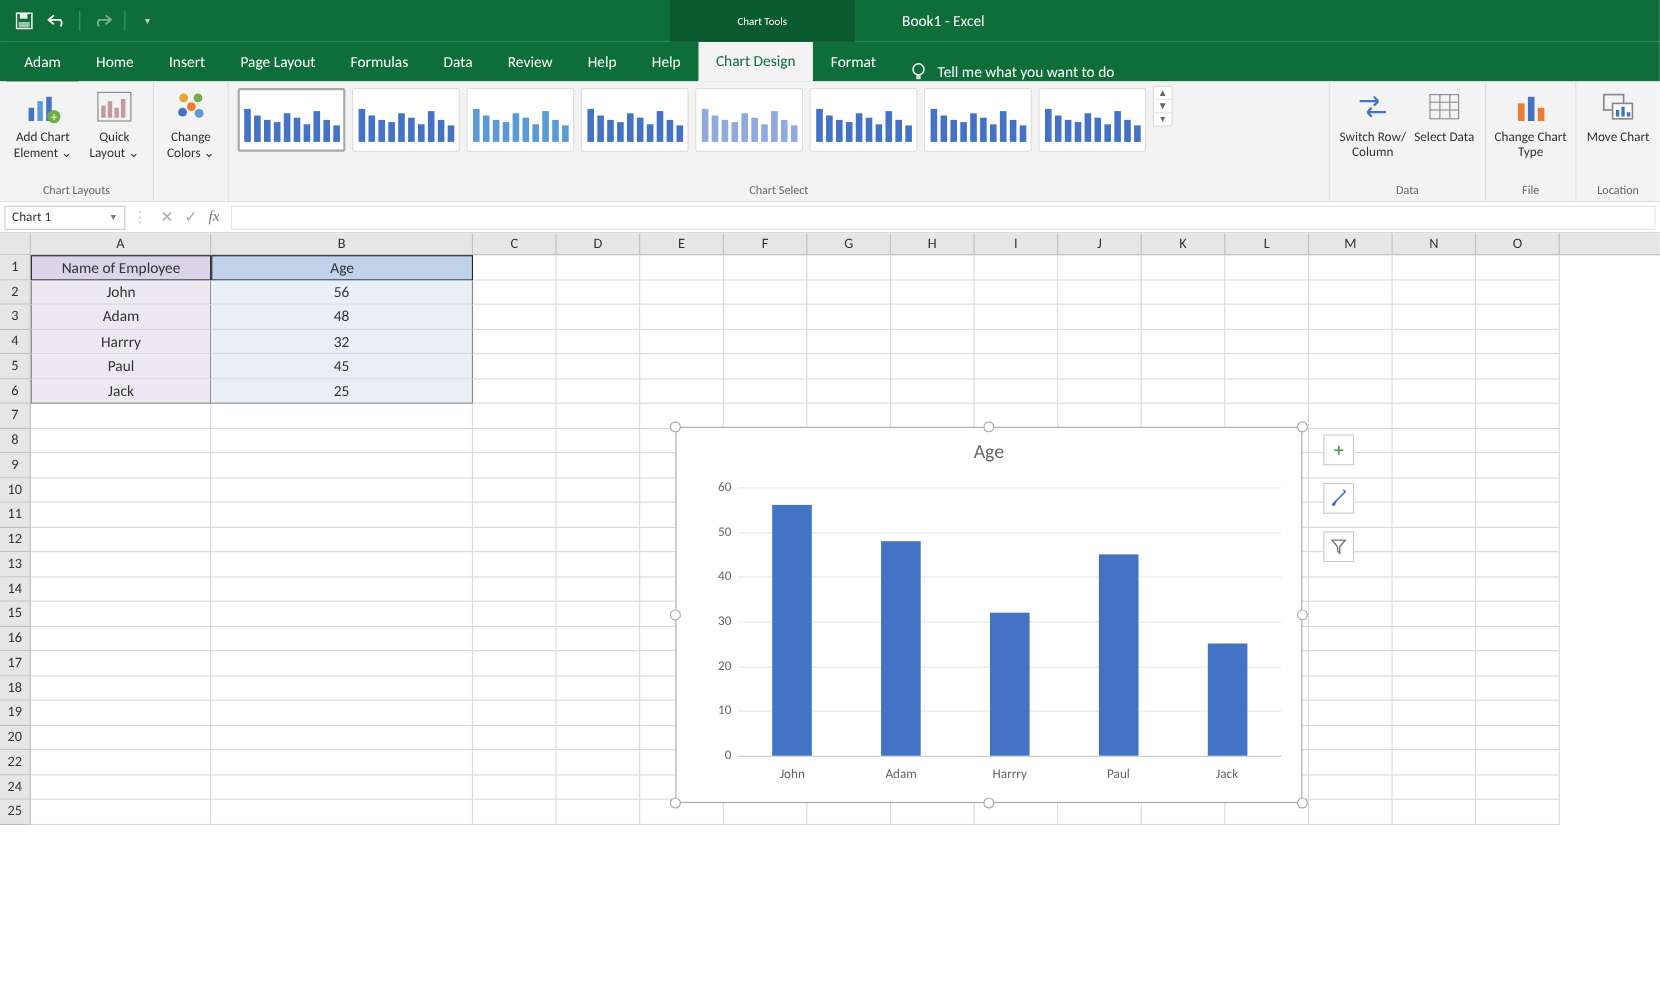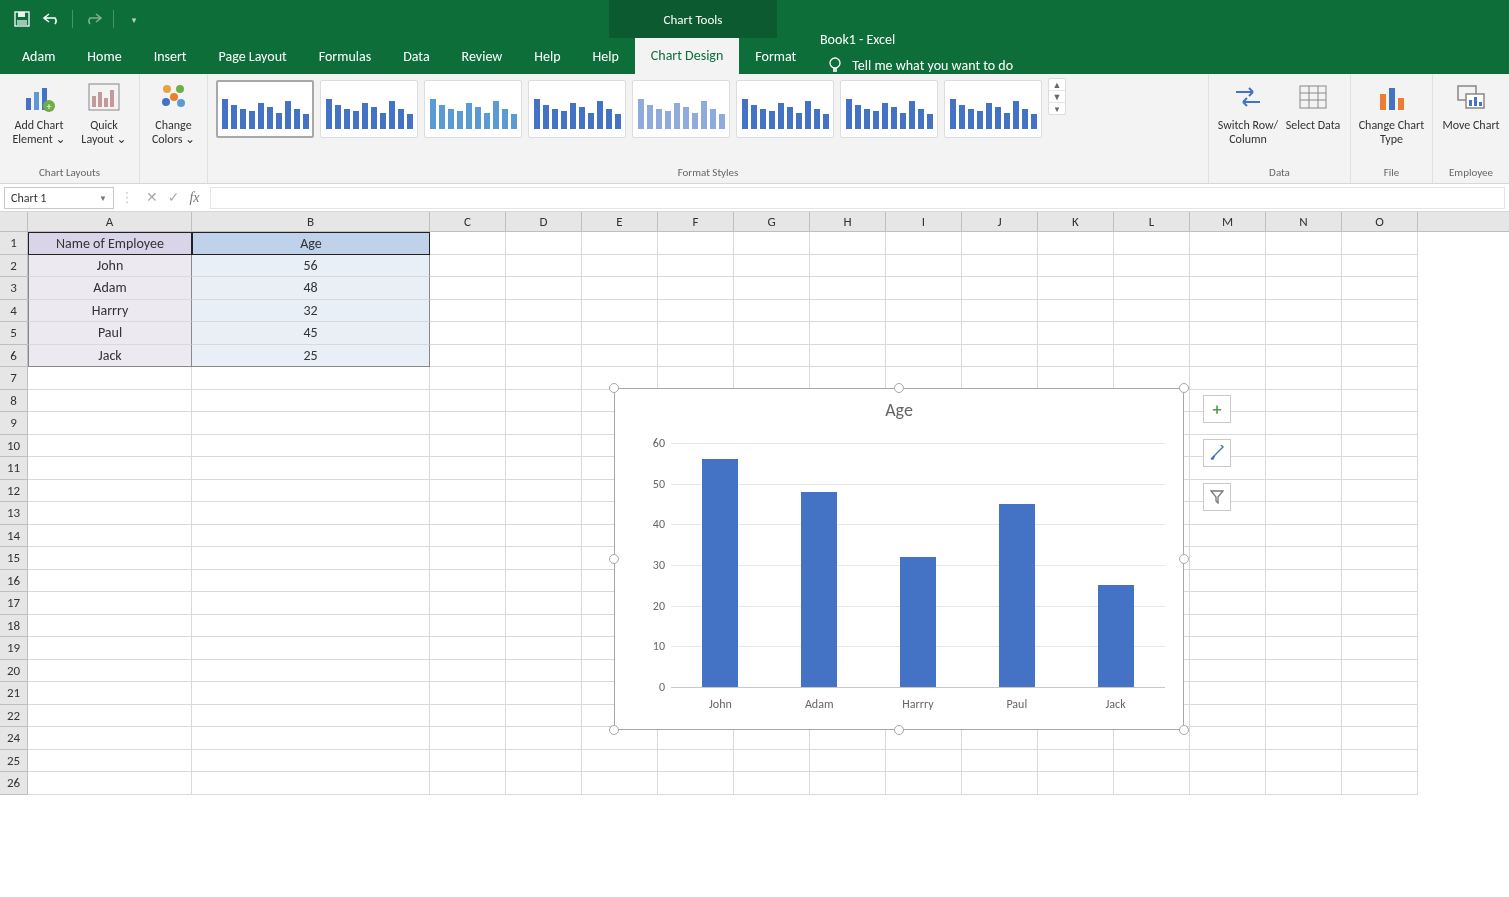--- a/index.html
+++ b/index.html
@@ -3,22 +3,22 @@
 <meta charset="utf-8">
 <style>
 * { margin:0; padding:0; box-sizing:border-box; font-family:"Segoe UI","Calibri",sans-serif; }
 body { background:#fff; width:1509px; height:897px; overflow:hidden; font-size:14px; color:#333; }
 
 
 .titlebar { height:38px; background:#0e6e3a; display:flex; align-items:center; color:#fff; position:relative; }
 .qat { display:flex; align-items:center; gap:6px; padding:0 10px; }
 .qat-item { width:24px; height:24px; display:flex; align-items:center; justify-content:center; color:#fff; cursor:pointer; }
 .qat-sep { width:1px; height:18px; background:rgba(255,255,255,.25); margin:0 2px; }
-.chart-tools-wrap { position:absolute; left:609px; top:0; width:168px; height:38px; background:#0b5a30; display:flex; align-items:center; justify-content:center; font-size:13px; }
-.doc-title { position:absolute; left:820px; top:0; height:38px; display:flex; align-items:center; font-size:14px;margin-top:20px; }
+.chart-tools-wrap { position:absolute; left:609px; top:0; width:168px; height:38px; background:#0b5a30; display:flex; align-items:center; justify-content:center; font-size:10px; }
+.doc-title { position:absolute; left:820px; top:0; height:38px; display:flex; align-items:center; font-size:14px; }
 
 
 .tabs { height:36px; background:#0e6e3a; display:flex; align-items:flex-end; color:#fff; padding-left:6px; }
 .tab { padding:0 16px; height:36px; display:flex; align-items:center; font-size:14px; cursor:pointer; }
 .tab.file { background:#0e6e3a; }
 .tab.active { background:#f3f3f3; color:#0e6e3a; border-bottom:1px solid #f3f3f3; }
 .tell-me { display:flex; align-items:center; gap:8px; margin-left:14px; font-size:14px; }
 .bulb { width:18px; height:18px; }
 
 
@@ -291,21 +291,21 @@
               <span style="height: 15px;"></span>
             </div>
           </div>
         </div>
       <div class="gallery-scroll">
         <div>▲</div>
         <div>▼</div>
         <div>▾</div>
       </div>
     </div>
-    <div class="group-label">Format Styles</div>
+    <div class="group-label">Chart Select</div>
   </div>
 
   <div class="group" style="width:142px">
     <div class="group-body">
       <div class="big-btn">
         <svg class="big-ico" viewBox="0 0 34 34">
             <path d="M5 12 H22 M22 12 L18 8 M22 12 L18 16" stroke="#4472c4" stroke-width="2" fill="none"></path>
             <path d="M29 22 H12 M12 22 L16 18 M12 22 L16 26" stroke="#4472c4" stroke-width="2" fill="none"></path>
           </svg>
         <span>Switch Row/ Column</span>
@@ -344,21 +344,21 @@
         <svg class="big-ico" viewBox="0 0 34 34">
             <rect x="4" y="6" width="18" height="14" fill="none" stroke="#888" stroke-width="1.5"></rect>
             <rect x="12" y="14" width="18" height="14" fill="#fff" stroke="#888" stroke-width="1.5"></rect>
             <rect x="15" y="20" width="3" height="6" fill="#4472c4"></rect>
             <rect x="20" y="17" width="3" height="9" fill="#4472c4"></rect>
             <rect x="25" y="22" width="3" height="4" fill="#4472c4"></rect>
           </svg>
         <span>Move Chart</span>
       </div>
     </div>
-    <div class="group-label">Employee</div>
+    <div class="group-label">Location</div>
   </div>
 </div>
 
 <div class="fbar">
   <div class="namebox">
     <span>Chart 1</span>
     <span class="dd">▼</span>
   </div>
   <div style="width:18px;text-align:center;color:#ccc">⋮</div>
   <div class="fbar-icons">
@@ -745,38 +745,20 @@
         <div class="cell cdef"></div>
         <div class="cell cdef"></div>
         <div class="cell cdef"></div>
         <div class="cell cdef"></div>
         <div class="cell cdef"></div>
         <div class="cell cdef"></div>
         <div class="cell cdef"></div>
         <div class="cell cdef"></div>
       </div>
       <div class="row">
-        <div class="rh">21</div>
-        <div class="cell cA"></div>
-        <div class="cell cB"></div>
-        <div class="cell cdef"></div>
-        <div class="cell cdef"></div>
-        <div class="cell cdef"></div>
-        <div class="cell cdef"></div>
-        <div class="cell cdef"></div>
-        <div class="cell cdef"></div>
-        <div class="cell cdef"></div>
-        <div class="cell cdef"></div>
-        <div class="cell cdef"></div>
-        <div class="cell cdef"></div>
-        <div class="cell cdef"></div>
-        <div class="cell cdef"></div>
-        <div class="cell cdef"></div>
-      </div>
-      <div class="row">
         <div class="rh">22</div>
         <div class="cell cA"></div>
         <div class="cell cB"></div>
         <div class="cell cdef"></div>
         <div class="cell cdef"></div>
         <div class="cell cdef"></div>
         <div class="cell cdef"></div>
         <div class="cell cdef"></div>
         <div class="cell cdef"></div>
         <div class="cell cdef"></div>
@@ -800,38 +782,20 @@
         <div class="cell cdef"></div>
         <div class="cell cdef"></div>
         <div class="cell cdef"></div>
         <div class="cell cdef"></div>
         <div class="cell cdef"></div>
         <div class="cell cdef"></div>
         <div class="cell cdef"></div>
       </div>
       <div class="row">
         <div class="rh">25</div>
-        <div class="cell cA"></div>
-        <div class="cell cB"></div>
-        <div class="cell cdef"></div>
-        <div class="cell cdef"></div>
-        <div class="cell cdef"></div>
-        <div class="cell cdef"></div>
-        <div class="cell cdef"></div>
-        <div class="cell cdef"></div>
-        <div class="cell cdef"></div>
-        <div class="cell cdef"></div>
-        <div class="cell cdef"></div>
-        <div class="cell cdef"></div>
-        <div class="cell cdef"></div>
-        <div class="cell cdef"></div>
-        <div class="cell cdef"></div>
-      </div>
-      <div class="row">
-        <div class="rh">26</div>
         <div class="cell cA"></div>
         <div class="cell cB"></div>
         <div class="cell cdef"></div>
         <div class="cell cdef"></div>
         <div class="cell cdef"></div>
         <div class="cell cdef"></div>
         <div class="cell cdef"></div>
         <div class="cell cdef"></div>
         <div class="cell cdef"></div>
         <div class="cell cdef"></div>

